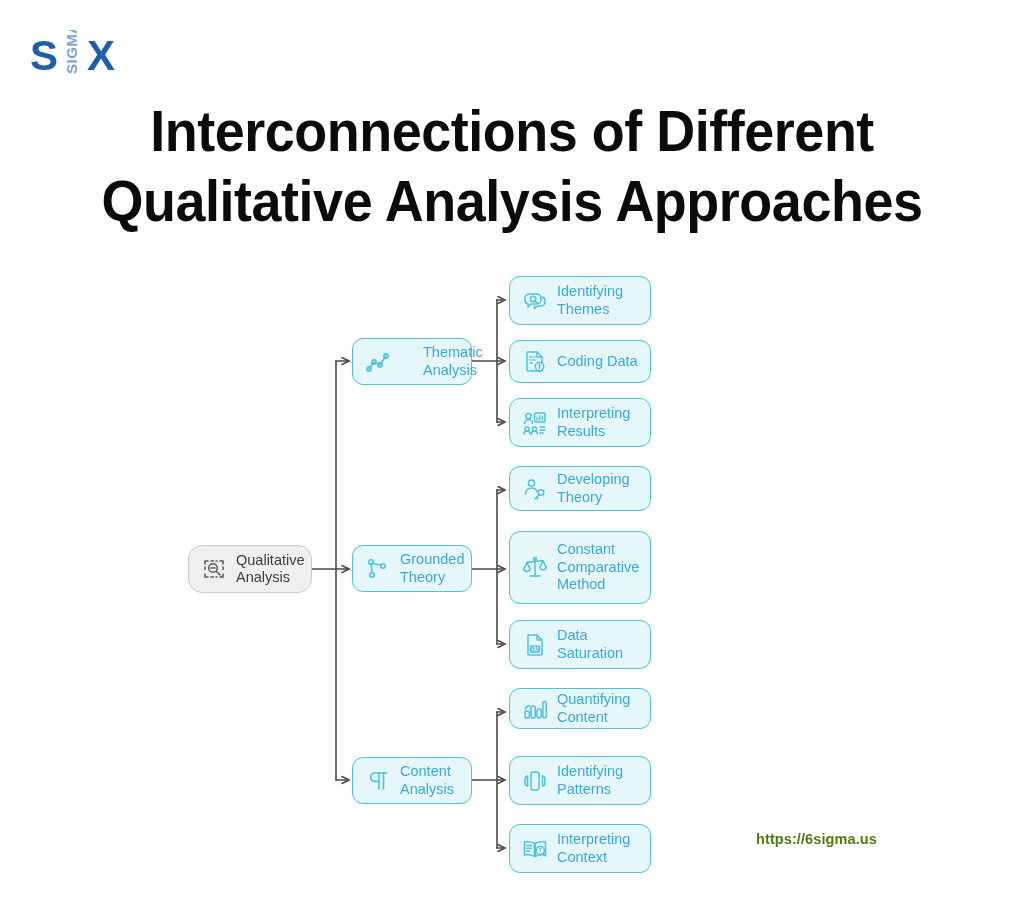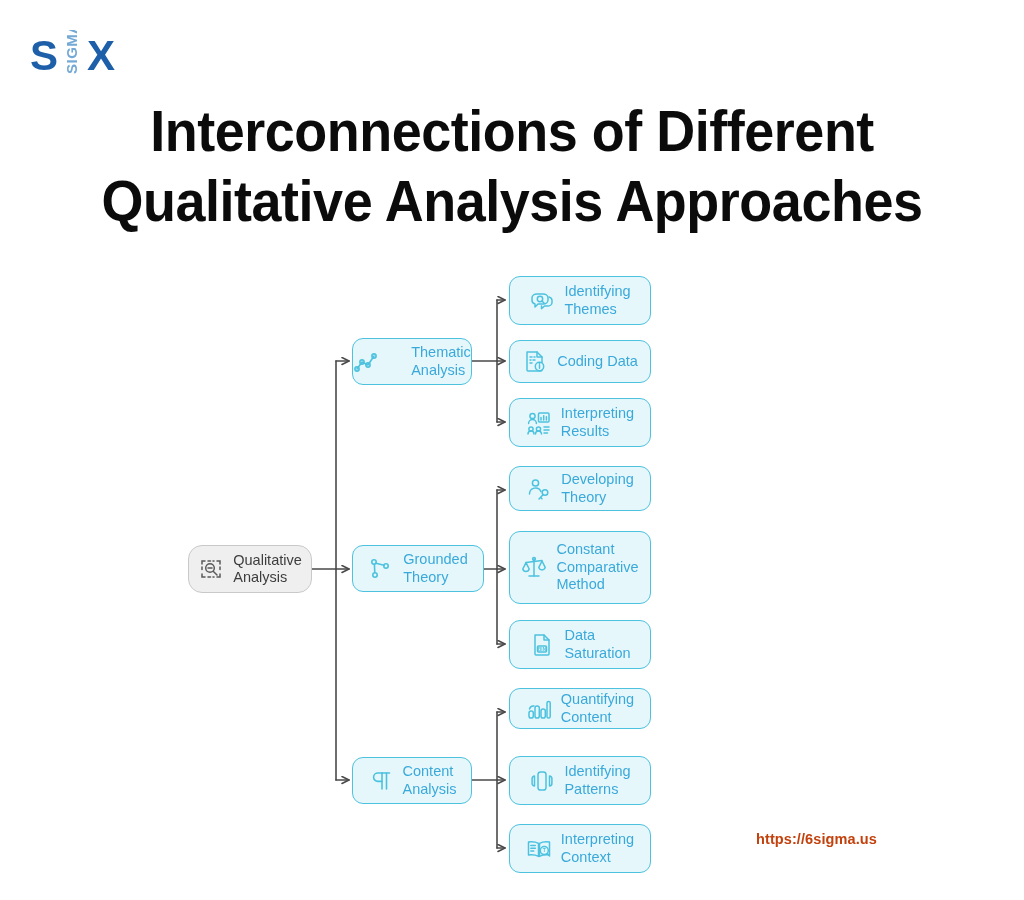--- a/index.html
+++ b/index.html
@@ -41,38 +41,37 @@
     display:flex;align-items:center;
     gap:9px;
     padding:0 12px;
     border-radius:11px;
     border:1.6px solid #4cc2de;
     background:#e6f7fc;
     color:#3aa9da;
     font-size:14.5px;
     line-height:17.5px;
     font-weight:400;
-    justify-content:center;
   }
   .node .ic{flex:0 0 auto;width:26px;height:26px;display:block;}
   .node .ic svg{display:block;width:26px;height:26px;}
   .node .lbl{white-space:pre-line;}
 
   .node.root{
     border:1.5px solid #c9c9c9;
     background:#efefef;
     color:#3d3d3d;
     border-radius:14px;
   }
   .node.root .lbl{color:#3d3d3d;}
 
   
   #url{
     position:absolute;left:756px;top:831px;
-    color:#c2410c;
+    color:#4d7c0f;
     font-size:14.5px;
     font-weight:bold;
     letter-spacing:0.1px;
   }
 </style>
 </head>
 <body>
 
 <div id="logo">
   <svg viewBox="0 0 92 50" width="92" height="50" aria-hidden="true">
@@ -208,21 +207,21 @@
         <circle cx="12.5" cy="19" r="2.1"></circle>
             <path d="M9.5,24 a3,3 0 0 1 6,0"></path>
         <path d="M18,17 h5 M18,20 h5 M18,23 h3.5"></path>
       </g>
         </svg>
     </span>
     <span class="lbl">Interpreting
 Results</span>
   </div>
 
-  <div class="node" style="left:352px;top:545px;width:132px;height:47px;">
+  <div class="node" style="left:352px;top:545px;width:120px;height:47px;">
     <span class="ic">
       <svg viewBox="0 0 26 26">
           <g fill="none" stroke="#4cc2de" stroke-width="1.6" stroke-linecap="round" stroke-linejoin="round">
         <circle cx="6" cy="6" r="2.2"></circle>
             <circle cx="18" cy="10" r="2.2"></circle>
             <circle cx="7" cy="19" r="2.2"></circle>
         <path d="M8,7.3 L16,9.2"></path>
             <path d="M6.4,8.2 L6.8,16.8"></path>
       </g>
         </svg>

